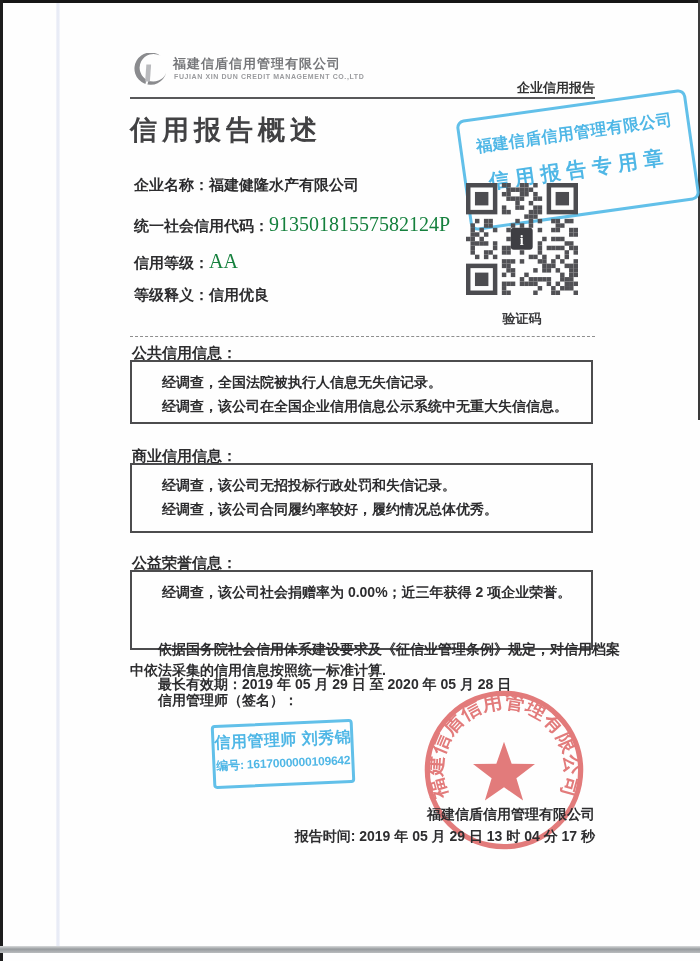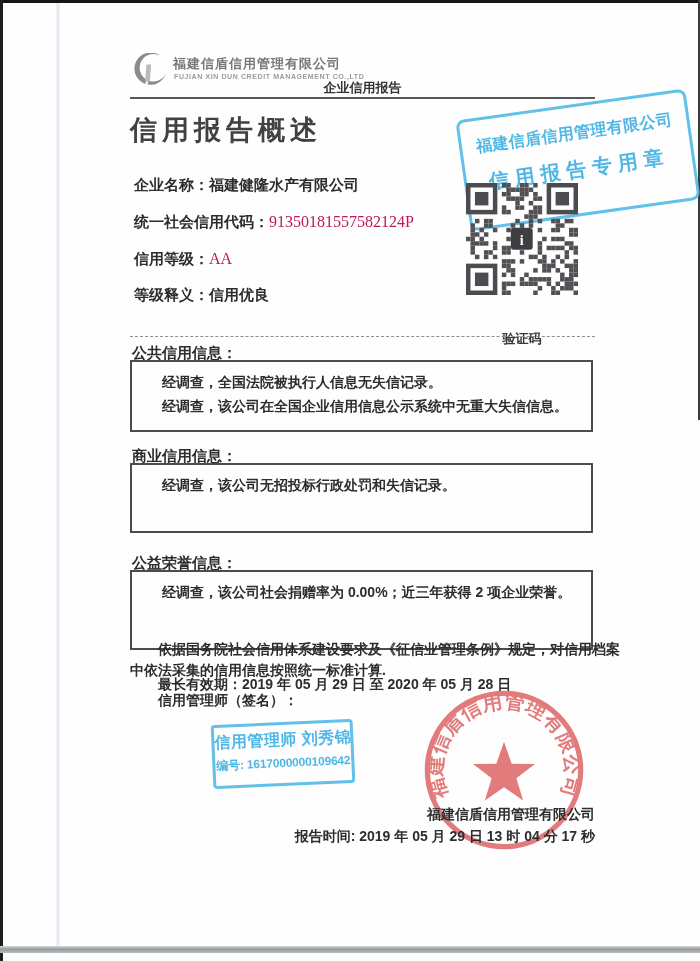--- a/index.html
+++ b/index.html
@@ -14,44 +14,44 @@
   .edge-right{position:absolute;right:0;top:0;width:2px;height:420px;background:#3a3a3a;}
   .fold-line{position:absolute;left:56px;top:3px;width:4px;height:945px;
     background:linear-gradient(to right,#f4f5fb,#e4e8f4,#f6f7fc);}
   .scan-band{position:absolute;left:0;top:946px;width:700px;height:7px;
     background:linear-gradient(to bottom,#d8dadb,#979b9e 45%,#b9bcbe);}
   
   .logo-wrap{position:absolute;left:131px;top:53px;width:340px;height:40px;}
   .logo-mark{position:absolute;left:0;top:0;}
   .brand-cn{position:absolute;left:42px;top:2px;font-size:13px;font-weight:700;color:#76777a;letter-spacing:1px;}
   .brand-en{position:absolute;left:43px;top:20px;font-size:7px;color:#9a9b9e;letter-spacing:0.6px;font-weight:700;}
-  .report-type{position:absolute;left:130px;top:79px;width:465px;text-align:center;
+  .report-type{position:absolute;left:130px;top:79px;width:465px;text-align:right;
     font-size:13px;font-weight:700;color:#333;}
   .head-rule{position:absolute;left:130px;top:97px;width:465px;height:2px;background:#58585a;}
   
   .doc-title{position:absolute;left:130px;top:112px;width:465px;text-align:left;
     font-size:27px;font-weight:700;color:#414143;letter-spacing:5px;}
   
   .stamp-blue{color:#41b1e4;border:3px solid #55bbe8;border-radius:8px;
     text-align:center;opacity:0.92;box-sizing:border-box;}
   .stamp-title{position:absolute;left:462px;top:104px;width:232px;height:112px;
     transform:rotate(-8deg);padding-top:16px;}
   .stamp-title .l1{font-size:16px;font-weight:700;letter-spacing:0.5px;}
   .stamp-title .l2{font-size:20px;font-weight:700;letter-spacing:6px;margin-top:12px;white-space:nowrap;}
   .stamp-manager{position:absolute;left:212px;top:722px;width:142px;height:64px;
     transform:rotate(-2.5deg);border-width:3.5px;border-radius:4px;padding-top:5px;}
   .stamp-manager .l1{font-size:16px;font-weight:700;letter-spacing:0.5px;white-space:nowrap;}
   .stamp-manager .l2{font-size:12px;font-weight:700;letter-spacing:-0.2px;margin-top:4px;white-space:nowrap;}
   
   .field{position:absolute;left:134px;font-size:15px;font-weight:700;color:#2c2c2e;white-space:nowrap;text-align:center;}
-  .field .num{font-family:"Liberation Serif","DejaVu Serif",serif;font-weight:400;font-size:16px;color:#be185d;}
+  .field .num{font-family:"Liberation Serif","DejaVu Serif",serif;font-weight:400;font-size:20px;color:#15803d;}
   
   .qr-box{position:absolute;left:466px;top:183px;width:112px;height:112px;}
   .qr-caption{position:absolute;left:466px;top:310px;width:112px;text-align:center;
-    font-size:13px;font-weight:700;color:#3a3a3c;margin-top:20px;}
+    font-size:13px;font-weight:700;color:#3a3a3c;}
   
   .dashed-sep{position:absolute;left:130px;top:336px;width:465px;border-top:1px dashed #8e8e8e;}
   .sec-head{position:absolute;left:132px;font-size:15px;font-weight:700;color:#2d2d2f;}
   .info-box{position:absolute;left:130px;width:463px;border:2px solid #4c4c4e;box-sizing:border-box;
     padding:8px 6px 0 30px;font-size:14px;font-weight:700;color:#2d2d2f;line-height:24px;}
   
   .note-line{position:absolute;left:130px;width:470px;font-size:14px;font-weight:700;color:#2d2d2f;white-space:nowrap;}
   .indent{padding-left:28px;}
   .bottom-right{position:absolute;left:130px;width:465px;text-align:right;
     font-size:14px;font-weight:700;color:#2d2d2f;}
@@ -291,28 +291,29 @@
         <rect x="9" y="90" width="13.5" height="13.5" fill="#4c4c50"></rect>
         <rect x="45" y="45" width="22" height="22" fill="#3e3e43" rx="3"></rect>
         <text x="56" y="62" text-anchor="middle" font-size="14" font-weight="bold" fill="#ffffff" font-family="&quot;Liberation Serif&quot;, serif">i</text>
       </svg>
   </div>
   <div class="qr-caption">验证码</div>
 
   <div class="dashed-sep"></div>
 
   <div class="sec-head" style="top:344px">公共信用信息：</div>
-  <div class="info-box" style="top:360px;height:72px">
+  <div class="info-box" style="top:360px;height:64px">
     <div>经调查，全国法院被执行人信息无失信记录。</div>
     <div>经调查，该公司在全国企业信用信息公示系统中无重大失信信息。</div>
   </div>
 
   <div class="sec-head" style="top:447px">商业信用信息：</div>
   <div class="info-box" style="top:463px;height:70px">
     <div>经调查，该公司无招投标行政处罚和失信记录。</div>
+    <div>经调查，该公司合同履约率较好，履约情况总体优秀。</div>
   </div>
 
   <div class="sec-head" style="top:554px">公益荣誉信息：</div>
   <div class="info-box" style="top:570px;height:80px">
     <div>经调查，该公司社会捐赠率为 0.00%；近三年获得 2 项企业荣誉。</div>
   </div>
 
   <div class="note-line indent" style="top:641px">依据国务院社会信用体系建设要求及《征信业管理条例》规定，对信用档案</div>
   <div class="note-line" style="top:662px">中依法采集的信用信息按照统一标准计算.</div>
   <div class="note-line indent" style="top:676px">最长有效期：2019 年 05 月 29 日  至  2020 年 05 月 28 日</div>

